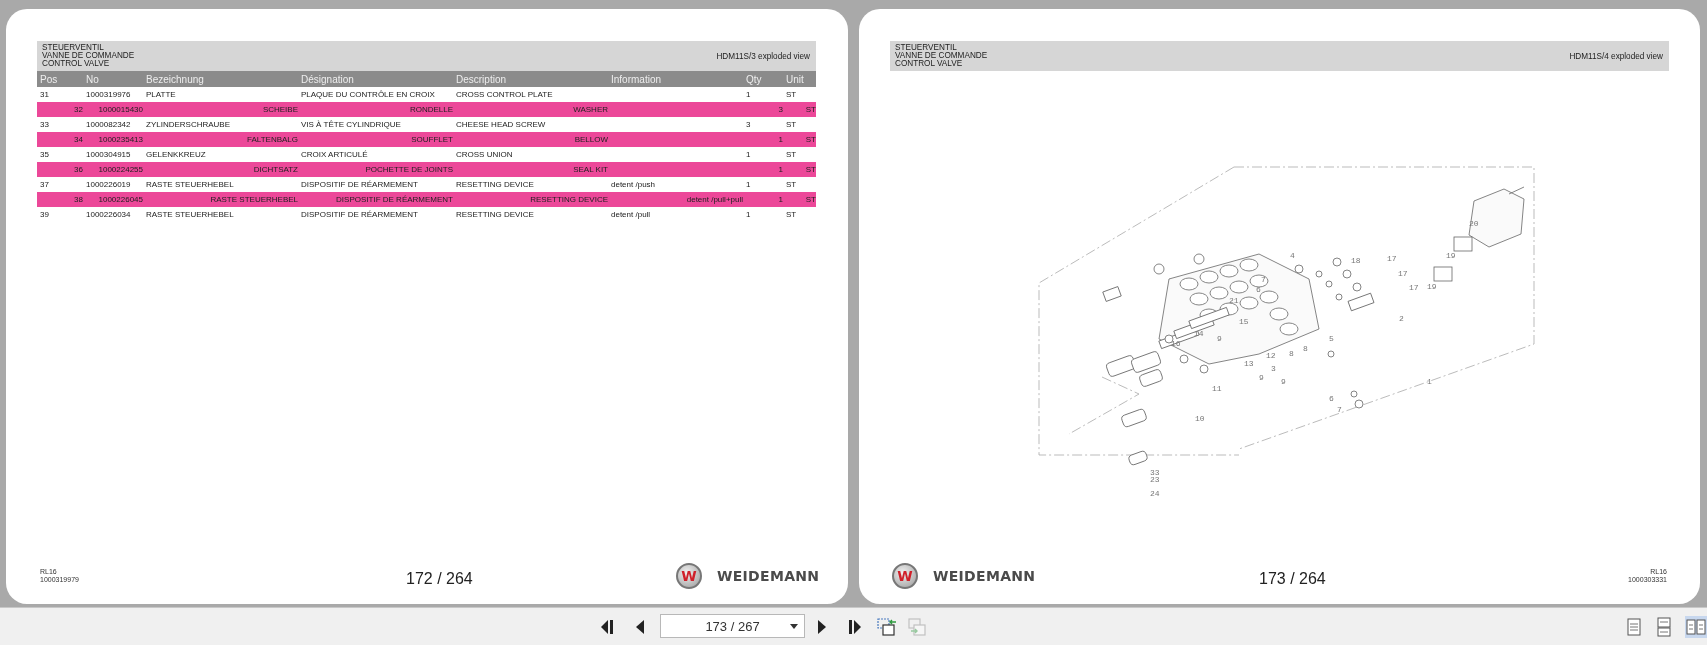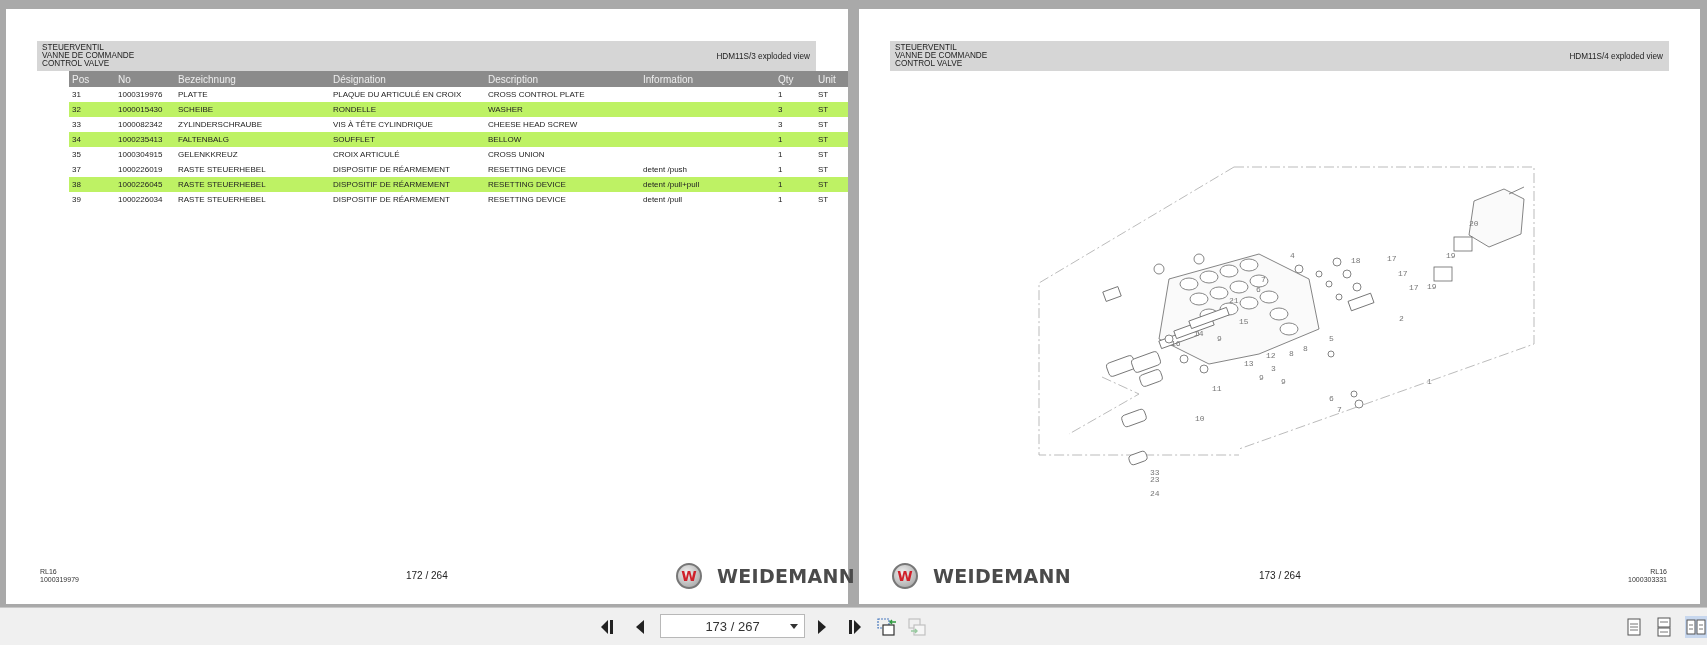--- a/index.html
+++ b/index.html
@@ -1,47 +1,47 @@
 <!DOCTYPE html>
 <html><head>
 <meta charset="utf-8">
 <style>
   * { box-sizing: border-box; margin: 0; padding: 0; }
   html, body { width: 1707px; height: 645px; overflow: hidden; }
   body { background: #a9a9a9; font-family: "Liberation Sans", sans-serif; color: #222; position: relative; }
 
   .viewer { position: absolute; left: 0; top: 0; width: 1707px; height: 607px; background: #a9a9a9; }
-  .page { position: absolute; top: 9px; height: 595px; background: #fff; }
+  .page { position: absolute; top: 9px; height: 595px; background: #fff; border-radius: 21px; }
   .page.left { left: 6px; width: 842px; }
   .page.right { left: 859px; width: 841px; }
 
   .hdr { position: absolute; left: 31px; top: 32px; width: 779px; height: 30px; background: #d6d6d6; }
   .hdr .titles { position: absolute; left: 5px; top: 3px; font-size: 8.2px; line-height: 8px; color: #222; }
   .hdr .titles div { white-space: nowrap; }
   .hdr .view { position: absolute; right: 6px; top: 11px; font-size: 8.2px; color: #222; }
 
-  table.parts { position: absolute; left: 31px; top: 62px; width: 779px; border-collapse: collapse; font-size: 8px; margin-left: 32px; }
+  table.parts { position: absolute; left: 31px; top: 62px; width: 779px; border-collapse: collapse; font-size: 8px; }
   table.parts th { background: #8b8b8b; color: #eee; font-weight: normal; font-size: 10px; text-align: left; height: 16px; padding: 0 0 0 3px; }
   table.parts td { height: 15px; padding: 0 0 0 3px; color: #222; white-space: nowrap; }
-  table.parts tr.alt td { background: #bef264; }
+  table.parts tr.alt td { background: #ec4899; text-align: right; }
   .c-pos { width: 46px; } .c-no { width: 60px; } .c-bez { width: 155px; } .c-des { width: 155px; }
   .c-desc { width: 155px; } .c-info { width: 135px; } .c-qty { width: 40px; } .c-unit { width: 33px; }
 
   .foot-left-id { position: absolute; left: 34px; top: 559px; font-size: 7px; line-height: 8px; color: #333; }
   .foot-right-id { position: absolute; right: 33px; top: 559px; font-size: 7px; line-height: 8px; color: #333; text-align: right; }
-  .pagenum { position: absolute; top: 561px; font-size: 10px; color: #222; }
+  .pagenum { position: absolute; top: 561px; font-size: 16px; color: #222; }
   .page.left .pagenum { left: 400px; }
   .page.right .pagenum { left: 400px; }
 
   .logo { position: absolute; top: 554px; display: flex; align-items: center; }
   .page.left .logo { left: 670px; }
   .page.right .logo { left: 33px; }
   .logo .mark { width: 26px; height: 26px; border-radius: 50%; background: radial-gradient(circle at 40% 35%, #f1f1f1, #9a9a9a); border: 2px solid #777; display: flex; align-items: center; justify-content: center; }
   .logo .mark span { color: #d0202a; font-weight: bold; font-size: 14px; font-family: "DejaVu Sans", sans-serif; }
-  .logo .word { margin-left: 15px; font-weight: bold; font-size: 19px; color: #4b4b4b; letter-spacing: 0.3px; font-family: "DejaVu Sans", sans-serif; }
+  .logo .word { margin-left: 15px; font-weight: bold; font-size: 14px; color: #4b4b4b; letter-spacing: 0.3px; font-family: "DejaVu Sans", sans-serif; }
 
   .diagram { position: absolute; left: 150px; top: 150px; width: 560px; height: 340px; }
   .callout { position: absolute; font-size: 8px; color: #777; font-family: Liberation Mono, monospace; }
 
   .toolbar { position: absolute; left: 0; top: 607px; width: 1707px; height: 38px; background: #f0f0f0; border-top: 1px solid #c8c8c8; }
   .tb-btn { position: absolute; top: 9px; width: 22px; height: 20px; display: flex; align-items: center; justify-content: center; cursor: pointer; }
   .page-input { position: absolute; left: 660px; top: 6px; width: 145px; height: 24px; background: #fff; border: 1px solid #b8b8b8; font-size: 13px; color: #333; display: flex; align-items: center; justify-content: center; }
   .page-input .dd { position: absolute; right: 6px; top: 9px; width: 0; height: 0; border-left: 4px solid transparent; border-right: 4px solid transparent; border-top: 5px solid #333; }
   .view-btn { position: absolute; top: 8px; width: 22px; height: 22px; display: flex; align-items: center; justify-content: center; }
   .view-btn.active { background: #c7d7ee; }
@@ -72,21 +72,21 @@
           <th class="c-info">Information</th>
           <th class="c-qty">Qty</th>
           <th class="c-unit">Unit</th>
         </tr>
       </thead>
       <tbody>
         <tr>
           <td>31</td>
           <td>1000319976</td>
           <td>PLATTE</td>
-          <td>PLAQUE DU ARTICULÉ EN CROIX</td>
+          <td>PLAQUE DU CONTRÔLE EN CROIX</td>
           <td>CROSS CONTROL PLATE</td>
           <td></td>
           <td>1</td>
           <td>ST</td>
         </tr>
         <tr class="alt">
           <td>32</td>
           <td>1000015430</td>
           <td>SCHEIBE</td>
           <td>RONDELLE</td>
@@ -114,20 +114,30 @@
           <td></td>
           <td>1</td>
           <td>ST</td>
         </tr>
         <tr>
           <td>35</td>
           <td>1000304915</td>
           <td>GELENKKREUZ</td>
           <td>CROIX ARTICULÉ</td>
           <td>CROSS UNION</td>
+          <td></td>
+          <td>1</td>
+          <td>ST</td>
+        </tr>
+        <tr class="alt">
+          <td>36</td>
+          <td>1000224255</td>
+          <td>DICHTSATZ</td>
+          <td>POCHETTE DE JOINTS</td>
+          <td>SEAL KIT</td>
           <td></td>
           <td>1</td>
           <td>ST</td>
         </tr>
         <tr>
           <td>37</td>
           <td>1000226019</td>
           <td>RASTE STEUERHEBEL</td>
           <td>DISPOSITIF DE RÉARMEMENT</td>
           <td>RESETTING DEVICE</td>

